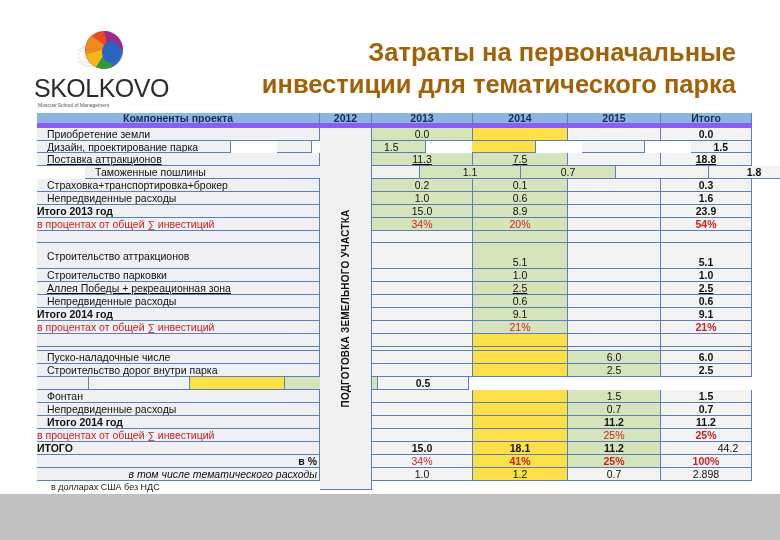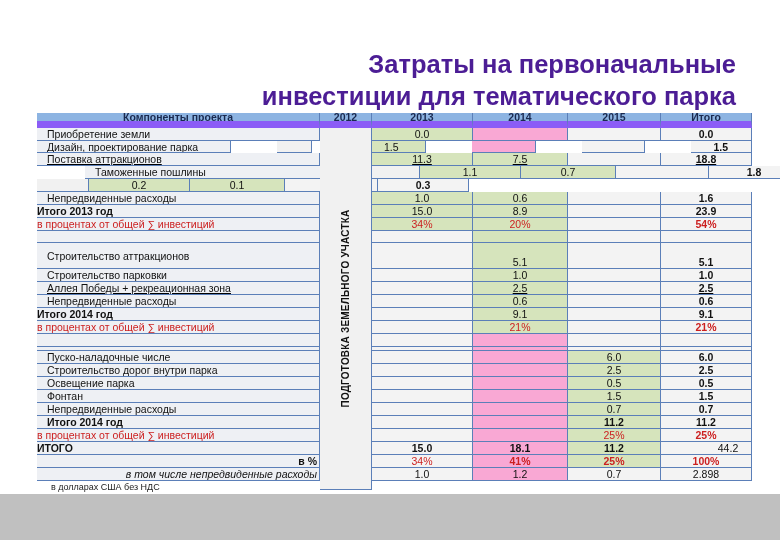--- a/index.html
+++ b/index.html
@@ -5,51 +5,66 @@
   * { box-sizing: border-box; margin: 0; padding: 0; }
   html, body { width: 780px; height: 540px; overflow: hidden; background: #ffffff; font-family: "Liberation Sans", sans-serif; }
   .slide { position: relative; width: 780px; height: 540px; background: #ffffff; }
   .bottom-bar { position: absolute; left: 0; top: 494px; width: 780px; height: 46px; background: #c0c0c0; }
 
   .logo { position: absolute; left: 30px; top: 22px; width: 130px; height: 84px; }
   .logo-ball { position: absolute; left: 48px; top: 4px; width: 48px; height: 50px; }
   .logo-text { position: absolute; left: 4px; top: 52px; font-size: 25px; color: #2a2a2a; letter-spacing: -0.5px; font-family: "Liberation Sans", sans-serif; }
   .logo-sub { position: absolute; left: 8px; top: 80px; font-size: 5px; color: #555; font-family: "Liberation Sans", sans-serif; }
 
-  .title { position: absolute; right: 44px; top: 48px; text-align: right; font-size: 25.5px; font-weight: bold; color: #4c1d95; line-height: 32px; font-family: "Liberation Sans", sans-serif; }
+  .title { position: absolute; right: 44px; top: 36px; text-align: right; font-size: 25.5px; font-weight: bold; color: #a16207; line-height: 32px; font-family: "Liberation Sans", sans-serif; }
 
   .grid { position: absolute; left: 37px; top: 113px; width: 715px; }
   .row { position: absolute; left: 0; width: 715px; display: flex; }
   .cell { height: 100%; border-right: 1px solid #5b7fb8; border-bottom: 1px solid #5b7fb8; font-size: 10.5px; line-height: 12px; display: flex; align-items: center; white-space: nowrap; overflow: hidden; color: #111; }
   .c-label { width: 283px; background: #eef0f4; padding-left: 10px; }
   .c-2012 { width: 52px; background: #f1f1f1; }
   .c-2013 { width: 101px; justify-content: center; background: #f3f3f3; }
-  .c-2014 { width: 95px; justify-content: center; background: #f9a8d4; }
+  .c-2014 { width: 95px; justify-content: center; background: #fde047; }
   .c-2015 { width: 93px; justify-content: center; background: #f3f3f3; }
   .c-total { width: 91px; justify-content: center; background: #f3f3f3; font-weight: bold; }
   .green { background: #d6e4bc !important; }
   .bold { font-weight: bold; }
   .red { color: #cc1f1f !important; }
   .noindent { padding-left: 0 !important; }
   .right { justify-content: flex-end; padding-right: 2px; }
   .italic { font-style: italic; }
 
-  .header-row .cell { background: #8db4e2; font-weight: bold; justify-content: center; color: #1a2a50; border-bottom: 7px solid #8b5cf6; }
+  .header-row .cell { background: #8db4e2; font-weight: bold; justify-content: center; color: #1a2a50; border-bottom: 5px solid #8b5cf6; }
   .header-row .c-label { padding-left: 0; }
 
   .vertical-cell { position: absolute; left: 283px; top: 15px; width: 52px; height: 362px; background: #f1f1f1; border-right: 1px solid #5b7fb8; border-bottom: 1px solid #5b7fb8; display: flex; align-items: center; justify-content: center; }
   .vertical-text { transform: rotate(-90deg); white-space: nowrap; font-size: 10px; font-weight: bold; color: #111; letter-spacing: 0.2px; }
 
   .footnote { position: absolute; left: 51px; top: 482px; font-size: 9px; color: #222; }
 </style>
 </head>
 <body>
 
 <div class="slide">
 
+  <div class="logo">
+    <svg class="logo-ball" viewBox="0 0 48 50" width="48" height="50">
+      <ellipse cx="12" cy="30" rx="14" ry="10" fill="none" stroke="#cfcfcf" stroke-width="0.8"></ellipse>
+      <ellipse cx="10" cy="30" rx="10" ry="7" fill="none" stroke="#d8d8d8" stroke-width="0.8"></ellipse>
+      <circle cx="26" cy="24" r="19" fill="#e84c1e"></circle>
+      <path d="M26 5 A19 19 0 0 1 45 24 L30 22 Z" fill="#9c2a8c"></path>
+      <path d="M30 22 L45 24 A19 19 0 0 1 34 41 Z" fill="#2a6fc9"></path>
+      <path d="M30 22 L34 41 A19 19 0 0 1 18 41 Z" fill="#2e9a3a"></path>
+      <path d="M30 22 L18 41 A19 19 0 0 1 8 28 Z" fill="#f3b81a"></path>
+      <path d="M30 22 L8 28 A19 19 0 0 1 14 10 Z" fill="#f08a1c"></path>
+      <ellipse cx="33" cy="26" rx="9" ry="11" fill="#2b63c0"></ellipse>
+    </svg>
+    <div class="logo-text">SKOLKOVO</div>
+    <div class="logo-sub">Moscow School of Management</div>
+  </div>
 
   <div class="title">
     <div>Затраты на первоначальные</div>
     <div>инвестиции для тематического парка</div>
   </div>
 
   <div class="grid">
 
     <div class="row header-row" style="top:0;height:15px;">
       <div class="cell c-label">Компоненты проекта</div>
@@ -86,20 +101,21 @@
     </div>
     <div class="row" style="top:53px;height:13px;margin-left:48px;">
       <div class="cell c-label">Таможенные пошлины</div>
       <div class="cell c-2012"></div>
       <div class="cell c-2013 green">1.1</div>
       <div class="cell c-2014 green">0.7</div>
       <div class="cell c-2015"></div>
       <div class="cell c-total">1.8</div>
     </div>
     <div class="row" style="top:66px;height:13px;">
+      <div class="cell c-label">Страховка+транспортировка+брокер</div>
       <div class="cell c-2012"></div>
       <div class="cell c-2013 green">0.2</div>
       <div class="cell c-2014 green">0.1</div>
       <div class="cell c-2015"></div>
       <div class="cell c-total">0.3</div>
     </div>
     <div class="row" style="top:79px;height:13px;">
       <div class="cell c-label">Непредвиденные расходы</div>
       <div class="cell c-2012"></div>
       <div class="cell c-2013 green">1.0</div>
@@ -215,21 +231,20 @@
     </div>
     <div class="row" style="top:251px;height:13px;">
       <div class="cell c-label">Строительство дорог внутри парка</div>
       <div class="cell c-2012"></div>
       <div class="cell c-2013"></div>
       <div class="cell c-2014"></div>
       <div class="cell c-2015 green">2.5</div>
       <div class="cell c-total">2.5</div>
     </div>
     <div class="row" style="top:264px;height:13px;">
-      <div class="cell c-label">Освещение парка</div>
       <div class="cell c-2012"></div>
       <div class="cell c-2013"></div>
       <div class="cell c-2014"></div>
       <div class="cell c-2015 green">0.5</div>
       <div class="cell c-total">0.5</div>
     </div>
     <div class="row" style="top:277px;height:13px;">
       <div class="cell c-label">Фонтан</div>
       <div class="cell c-2012"></div>
       <div class="cell c-2013"></div>
@@ -272,21 +287,21 @@
     </div>
     <div class="row" style="top:342px;height:13px;">
       <div class="cell c-label bold right">в %</div>
       <div class="cell c-2012"></div>
       <div class="cell c-2013 red">34%</div>
       <div class="cell c-2014 red bold">41%</div>
       <div class="cell c-2015 green red bold">25%</div>
       <div class="cell c-total red">100%</div>
     </div>
     <div class="row" style="top:355px;height:13px;">
-      <div class="cell c-label italic right">в том числе непредвиденные расходы</div>
+      <div class="cell c-label italic right">в том числе тематического расходы</div>
       <div class="cell c-2012"></div>
       <div class="cell c-2013">1.0</div>
       <div class="cell c-2014">1.2</div>
       <div class="cell c-2015">0.7</div>
       <div class="cell c-total" style="font-weight:normal;">2.898</div>
     </div>
 
     <div class="vertical-cell">
       <div class="vertical-text">ПОДГОТОВКА ЗЕМЕЛЬНОГО УЧАСТКА</div>
     </div>

